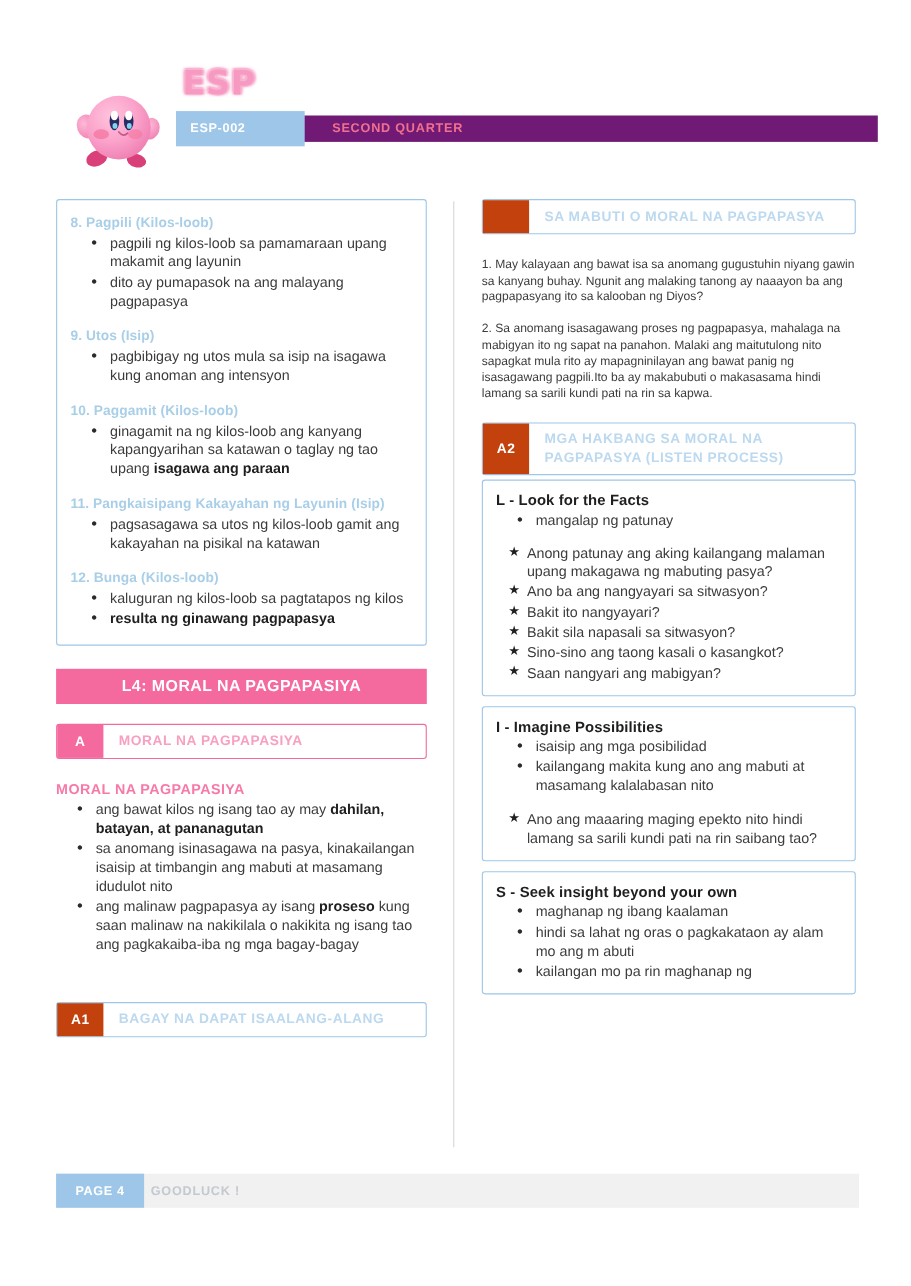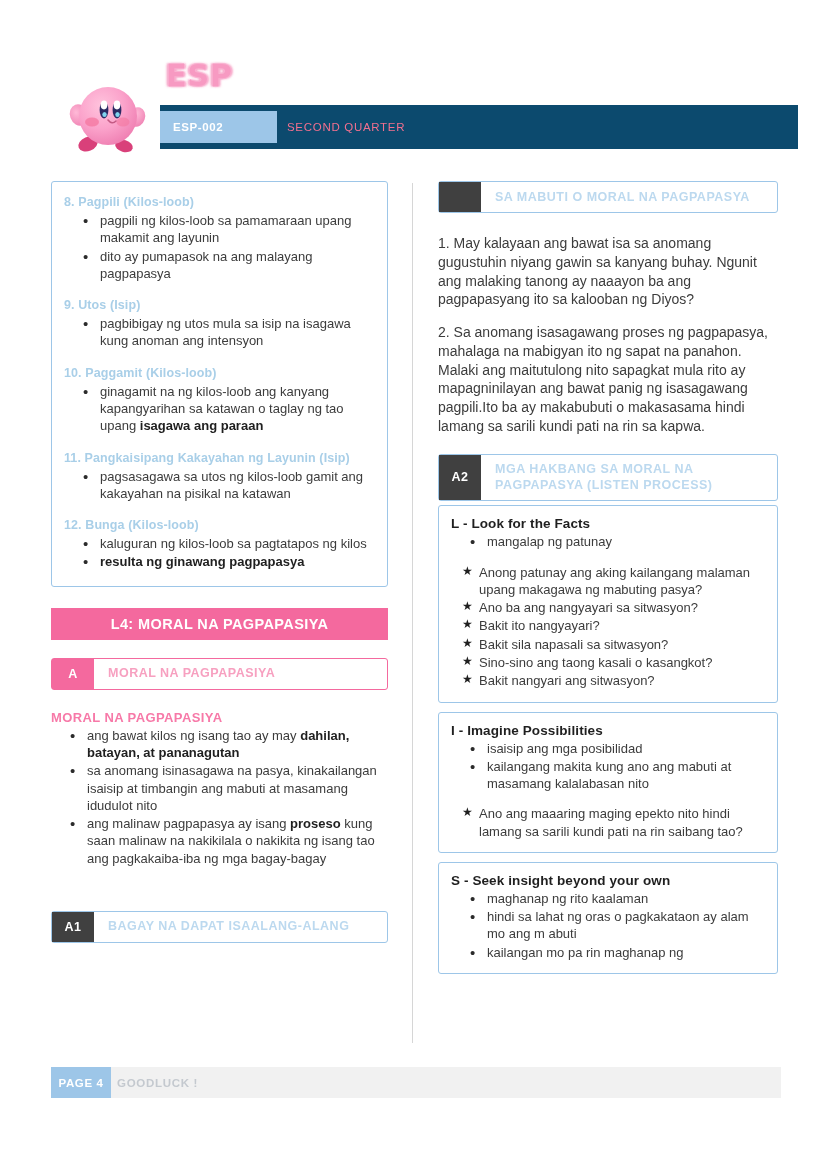--- a/index.html
+++ b/index.html
@@ -37,42 +37,42 @@
        1px 0 0 #f9b3d1, -1px 0 0 #f9b3d1,
        0 1px 0 #f9b3d1, 0 -1px 0 #f9b3d1,
        2px 1px 2px rgba(247,154,194,0.65),
       -2px -1px 2px rgba(247,154,194,0.65),
        2px -1px 2px rgba(247,154,194,0.55),
       -2px 1px 2px rgba(247,154,194,0.55);
   }
   .header-bar {
     position: absolute;
     left: 160px; top: 105px;
-    width: 638px; height: 44px;
-    background: #0c4a6e;
+    width: 638px; height: 24px;
+    background: #701a75;
     display: flex;
     align-items: center;
   }
   .header-code {
     width: 117px; height: 32px;
     background: #9dc6e8;
     color: #ffffff;
     font-size: 11.5px;
     font-weight: bold;
     letter-spacing: 0.6px;
     display: flex;
     align-items: center;
     padding-left: 13px;
   }
   .header-quarter {
     color: #f2708f;
     font-size: 11.5px;
-    font-weight: normal;
+    font-weight: bold;
     letter-spacing: 0.7px;
-    padding-left: 10px;
+    padding-left: 25px;
     text-align: right;
   }
 
   
   .columns {
     position: absolute;
     left: 0; top: 181px;
     width: 828px;
   }
   .col-divider {
@@ -161,21 +161,21 @@
     flex: 0 0 42px;
     display: flex;
     align-items: center;
     justify-content: center;
     color: #ffffff;
     font-size: 12.5px;
     font-weight: bold;
     letter-spacing: 0.4px;
   }
   .letter-box.pink .letter-badge { background: #f4699e; }
-  .letter-box.blue .letter-badge { background: #404040; }
+  .letter-box.blue .letter-badge { background: #c2410c; }
   .letter-title {
     flex: 1;
     display: flex;
     align-items: center;
     padding: 6px 10px 6px 14px;
     font-size: 12.5px;
     font-weight: bold;
     letter-spacing: 0.5px;
     line-height: 1.35;
   }
@@ -186,21 +186,21 @@
   .plain-head {
     margin: 20px 0 2px 0;
     font-size: 13px;
     font-weight: bold;
     color: #f779a8;
     letter-spacing: 0.4px;
   }
 
   
   .para {
-    font-size: 14px;
+    font-size: 11px;
     line-height: 1.34;
     color: #3c3c3c;
     margin: 0 0 14px 0;
   }
   .para-wrap { margin-top: 21px; }
 
   
   .proc-box {
     border: 1.5px solid #9dc6e8;
     border-radius: 3px;
@@ -239,21 +239,21 @@
   
   .footer {
     position: absolute;
     left: 51px; top: 1067px;
     width: 730px; height: 31px;
     background: #f1f1f1;
     display: flex;
     align-items: center;
   }
   .footer-page {
-    width: 60px; height: 31px;
+    width: 80px; height: 31px;
     background: #9dc6e8;
     color: #ffffff;
     font-size: 11.5px;
     font-weight: bold;
     letter-spacing: 0.6px;
     display: flex;
     align-items: center;
     justify-content: center;
   }
   .footer-note {
@@ -385,40 +385,40 @@
       <ul class="bul">
         <li><span>mangalap ng patunay</span></li>
       </ul>
       <div class="star-gap"></div>
       <ul class="star">
         <li><span>Anong patunay ang aking kailangang malaman upang makagawa ng mabuting pasya?</span></li>
         <li><span>Ano ba ang nangyayari sa sitwasyon?</span></li>
         <li><span>Bakit ito nangyayari?</span></li>
         <li><span>Bakit sila napasali sa sitwasyon?</span></li>
         <li><span>Sino-sino ang taong kasali o kasangkot?</span></li>
-        <li><span>Bakit nangyari ang sitwasyon?</span></li>
+        <li><span>Saan nangyari ang mabigyan?</span></li>
       </ul>
     </div>
 
     <div class="proc-box">
       <div class="proc-head">I - Imagine Possibilities</div>
       <ul class="bul">
         <li><span>isaisip ang mga posibilidad</span></li>
         <li><span>kailangang makita kung ano ang mabuti at masamang kalalabasan nito</span></li>
       </ul>
       <div class="star-gap"></div>
       <ul class="star">
         <li><span>Ano ang maaaring maging epekto nito hindi lamang sa sarili kundi pati na rin saibang tao?</span></li>
       </ul>
     </div>
 
     <div class="proc-box">
       <div class="proc-head">S - Seek insight beyond your own</div>
       <ul class="bul">
-        <li><span>maghanap ng rito kaalaman</span></li>
+        <li><span>maghanap ng ibang kaalaman</span></li>
         <li><span>hindi sa lahat ng oras o pagkakataon ay alam mo ang m abuti</span></li>
         <li><span>kailangan mo pa rin maghanap ng</span></li>
       </ul>
     </div>
 
   </div>
 </div>
 
 <div class="footer">
   <div class="footer-page">PAGE 4</div>

